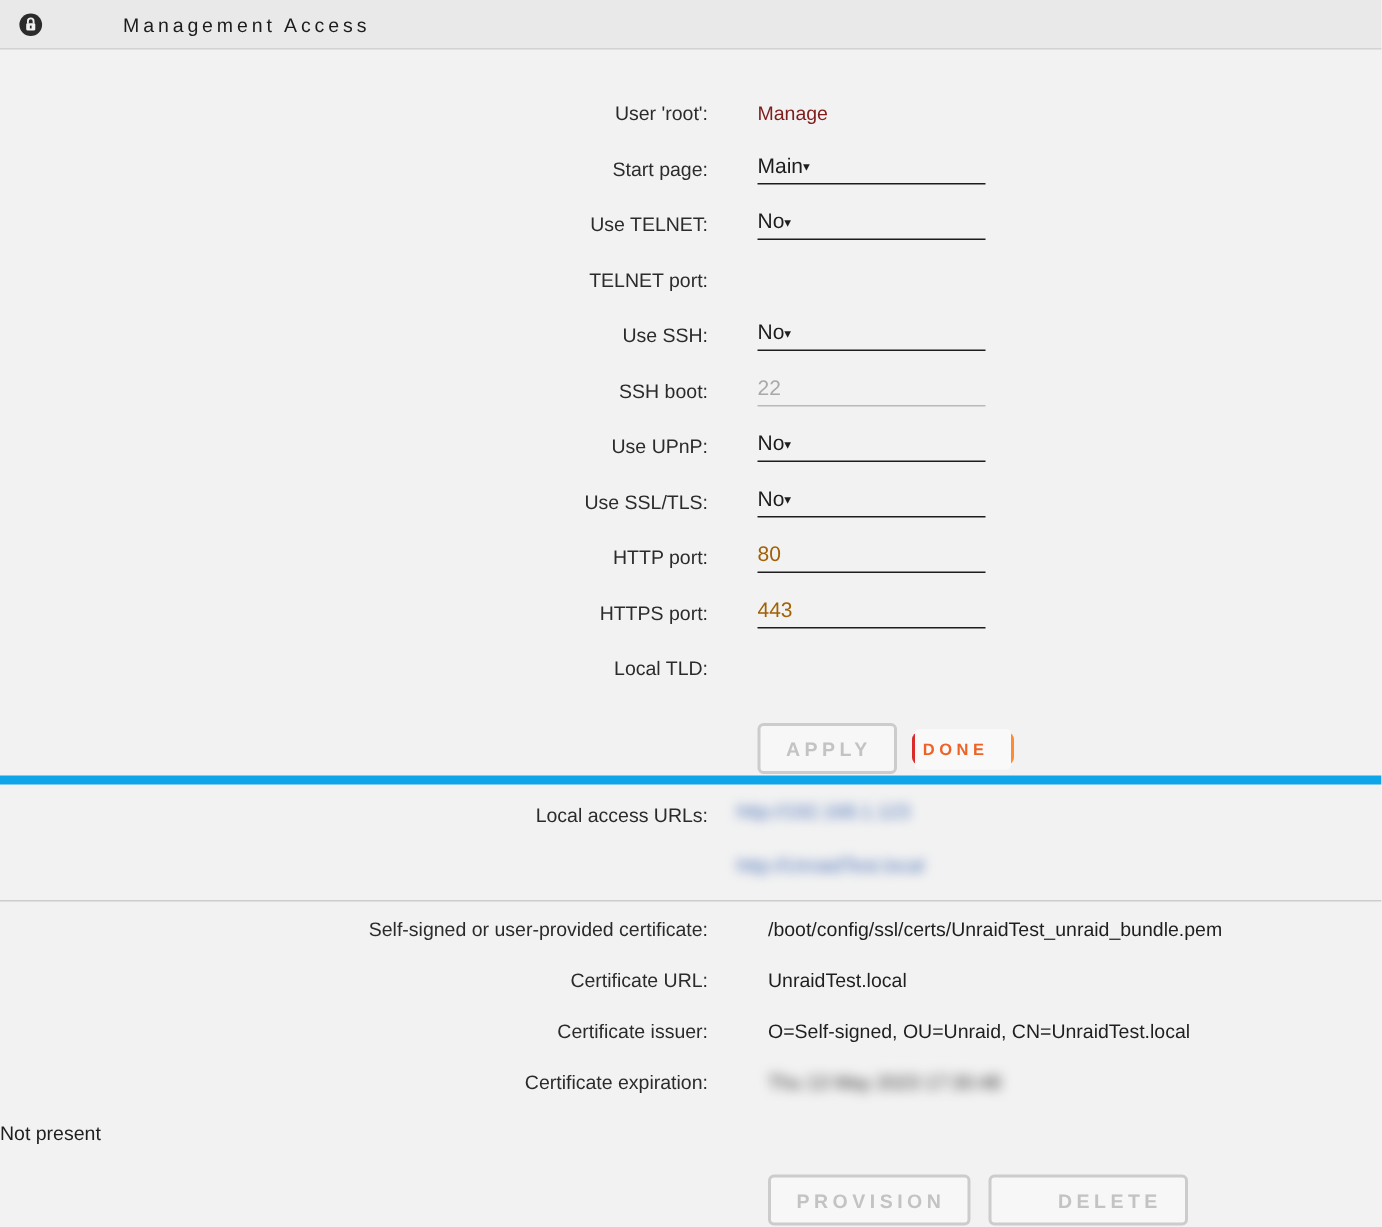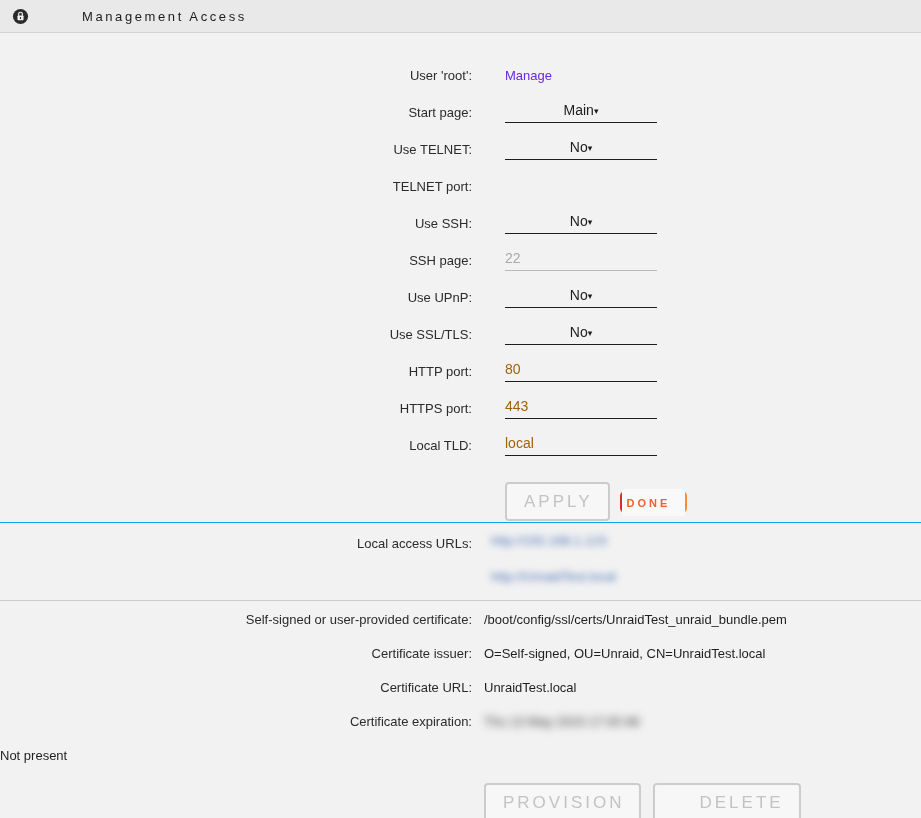--- a/index.html
+++ b/index.html
@@ -23,42 +23,42 @@
   .titlebar .lock { width:17px; height:17px; margin-right:9px; flex:0 0 auto; }
   .titlebar .ttl {
     font-size:13px;
     letter-spacing:2.6px;
     color:#1c1c1c;
     font-weight:400;
     margin-left:44px;
   }
   
   .sect { width:100%; }
-  .form-sect { padding-top:24px; padding-bottom:0; border-bottom:1px solid #0ea5e9; height:490px; }
+  .form-sect { padding-top:24px; padding-bottom:0; border-bottom:6px solid #0ea5e9; height:490px; }
   .row {
     display:grid;
     grid-template-columns:472px 1fr;
     column-gap:33px;
     align-items:center;
     height:37px;
   }
   .row .lbl {
     text-align:right;
     font-size:13px;
     color:#2b2b2b;
   }
   .row .val { display:flex; align-items:center; }
-  a.link { color:#6d28d9; text-decoration:none; font-size:13px; cursor:pointer; }
+  a.link { color:#7f1d1d; text-decoration:none; font-size:13px; cursor:pointer; }
   
   .selbox {
     width:152px;
     border-bottom:1px solid #1d1d1d;
     display:flex;
     align-items:flex-end;
-    justify-content:center;
+    justify-content:flex-start;
     padding-bottom:4px;
     cursor:pointer;
   }
   .selbox .sel-text { font-size:14px; color:#1d1d1d; }
   .selbox .caret { font-size:9px; color:#1d1d1d; line-height:1; padding-bottom:2px; }
   
   input.txt {
     width:152px;
     background:transparent;
     border:none;
@@ -69,22 +69,22 @@
     padding:0 0 4px 0;
     outline:none;
   }
   input.txt:disabled {
     color:#a9a9a9;
     border-bottom-color:#b9b9b9;
   }
   
   .btnrow { display:flex; align-items:center; }
   .btn {
-    font-size:17px;
-    font-weight:normal;
+    font-size:13px;
+    font-weight:bold;
     letter-spacing:3px;
     border-radius:4px;
     padding:8px 15px 7px 17px;
     cursor:pointer;
     background:#f7f7f7;
     border:2px solid #cccccc;
     color:#c3c3c3;
     font-family:"Liberation Sans", sans-serif;
   }
   .btn.disabled { cursor:default; }
@@ -123,21 +123,21 @@
     text-decoration:none;
     width:max-content;
     cursor:pointer;
   }
   .url-stack .url + .url { margin-top:21px; }
   
   .cert-sect { padding-top:1px; }
   .crow {
     display:grid;
     grid-template-columns:472px 1fr;
-    column-gap:12px;
+    column-gap:40px;
     align-items:center;
     height:34px;
   }
   .crow .lbl { text-align:right; font-size:13px; color:#2b2b2b; }
   .crow .cval { font-size:13px; color:#1f1f1f; }
   .cval.blurred { filter:blur(4px); color:#333; width:max-content; }
   .cert-btns { margin-top:11px; }
 </style>
 </head>
 <body>
@@ -189,21 +189,21 @@
     <div class="lbl">Use SSH:</div>
     <div class="val">
       <div class="selbox">
         <span class="sel-text">No</span>
         <span class="caret">▾</span>
       </div>
     </div>
   </div>
 
   <div class="row">
-    <div class="lbl">SSH page:</div>
+    <div class="lbl">SSH boot:</div>
     <div class="val">
       <input class="txt" type="text" disabled="" value="22" style="">
     </div>
   </div>
 
   <div class="row">
     <div class="lbl">Use UPnP:</div>
     <div class="val">
       <div class="selbox">
         <span class="sel-text">No</span>
@@ -231,23 +231,20 @@
 
   <div class="row">
     <div class="lbl">HTTPS port:</div>
     <div class="val">
       <input class="txt" type="text" value="443" style="">
     </div>
   </div>
 
   <div class="row">
     <div class="lbl">Local TLD:</div>
-    <div class="val">
-      <input class="txt" type="text" value="local" style="">
-    </div>
   </div>
 
   <div class="row" style="height:auto; margin-top:18px;">
     <div class="lbl"></div>
     <div class="val btnrow">
       <button class="btn disabled">APPLY</button>
       <span class="done-wrap">
         <span class="done-inner">DONE</span>
       </span>
     </div>
@@ -265,27 +262,27 @@
 </div>
 
 <div class="sect cert-sect">
 
   <div class="crow">
     <div class="lbl">Self-signed or user-provided certificate:</div>
     <div class="cval">/boot/config/ssl/certs/UnraidTest_unraid_bundle.pem</div>
   </div>
 
   <div class="crow">
+    <div class="lbl">Certificate URL:</div>
+    <div class="cval">UnraidTest.local</div>
+  </div>
+
+  <div class="crow">
     <div class="lbl">Certificate issuer:</div>
     <div class="cval">O=Self-signed, OU=Unraid, CN=UnraidTest.local</div>
-  </div>
-
-  <div class="crow">
-    <div class="lbl">Certificate URL:</div>
-    <div class="cval">UnraidTest.local</div>
   </div>
 
   <div class="crow">
     <div class="lbl">Certificate expiration:</div>
     <div class="cval blurred">Thu 13 May 2023 17:30:48</div>
   </div>
 
   <div class="crow">
     <div class="cval">Not present</div>
   </div>

